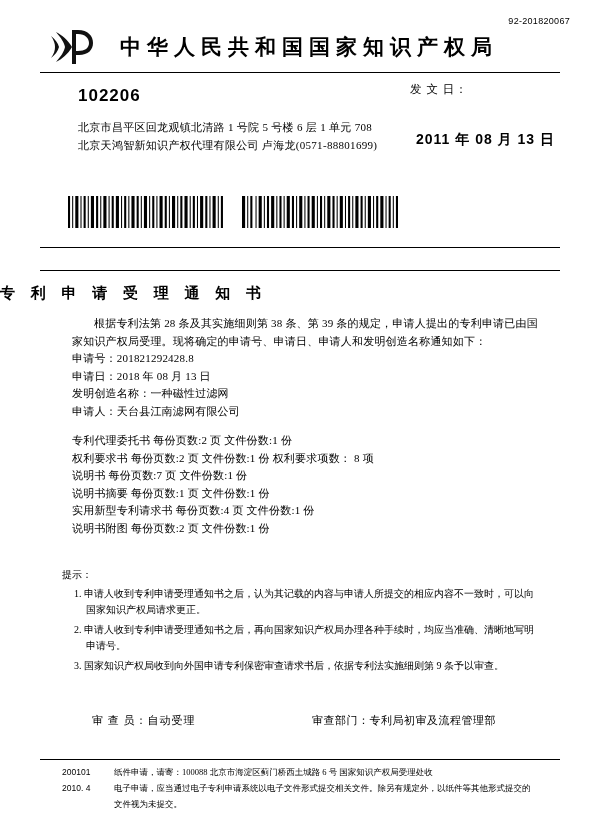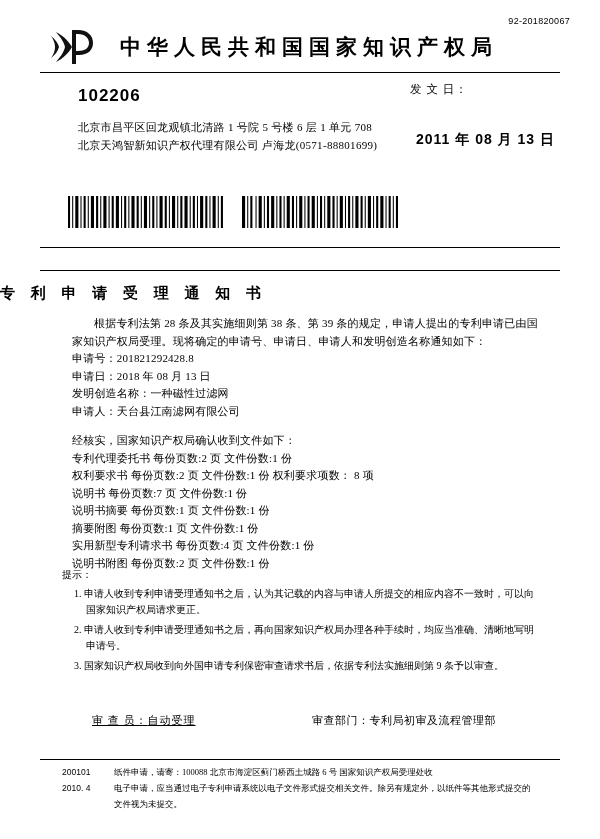--- a/index.html
+++ b/index.html
@@ -165,21 +165,21 @@
   }
 
   .signrow {
     position: absolute;
     top: 713px;
     left: 92px;
     right: 60px;
     font-size: 11px;
     display: flex;
   }
-  .signrow .examiner { width: 220px; letter-spacing: 1px; text-decoration: underline;}
+  .signrow .examiner { width: 220px; letter-spacing: 1px;}
   .signrow .dept { letter-spacing: 0.5px;}
 
   .footer {
     position: absolute;
     top: 766px;
     left: 62px;
     right: 40px;
     font-size: 8.5px;
     line-height: 13px;
     display: flex;
@@ -326,26 +326,24 @@
 
   <div class="doc-title">专 利 申 请 受 理 通 知 书</div>
 
   <div class="body-text">
     <p class="indent">根据专利法第 28 条及其实施细则第 38 条、第 39 条的规定，申请人提出的专利申请已由国家知识产权局受理。现将确定的申请号、申请日、申请人和发明创造名称通知如下：</p>
     <p>申请号：201821292428.8</p>
     <p>申请日：2018 年 08 月 13 日</p>
     <p>发明创造名称：一种磁性过滤网</p>
     <p>申请人：天台县江南滤网有限公司</p>
     <div class="gap"></div>
-    <p>经核实，国家知识产权局确认收到文件如下：</p>
     <p>专利代理委托书 每份页数:2 页  文件份数:1 份</p>
     <p>权利要求书 每份页数:2 页  文件份数:1 份  权利要求项数： 8 项</p>
     <p>说明书 每份页数:7 页  文件份数:1 份</p>
     <p>说明书摘要 每份页数:1 页  文件份数:1 份</p>
-    <p>摘要附图 每份页数:1 页  文件份数:1 份</p>
     <p>实用新型专利请求书 每份页数:4 页  文件份数:1 份</p>
     <p>说明书附图 每份页数:2 页  文件份数:1 份</p>
   </div>
 
   <div class="notes">
     <div class="note-head">提示：</div>
     <ol>
       <li>1. 申请人收到专利申请受理通知书之后，认为其记载的内容与申请人所提交的相应内容不一致时，可以向国家知识产权局请求更正。</li>
       <li>2. 申请人收到专利申请受理通知书之后，再向国家知识产权局办理各种手续时，均应当准确、清晰地写明申请号。</li>
       <li>3. 国家知识产权局收到向外国申请专利保密审查请求书后，依据专利法实施细则第 9 条予以审查。</li>

